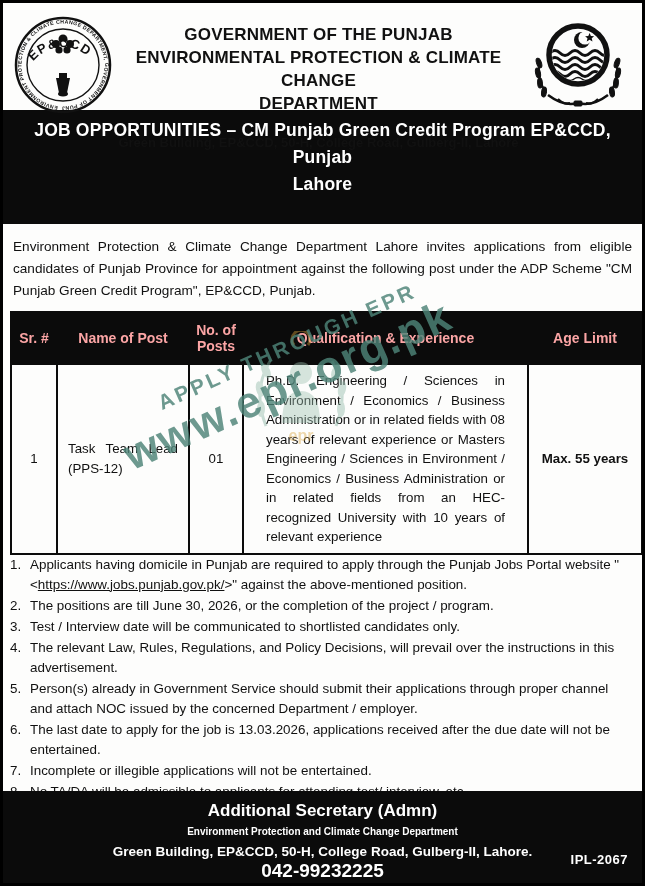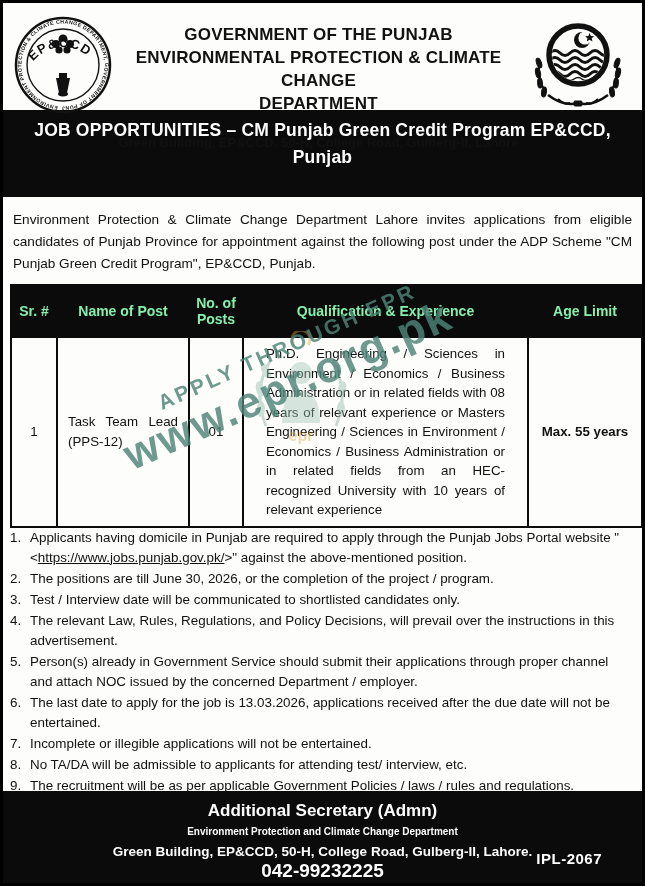--- a/index.html
+++ b/index.html
@@ -16,39 +16,39 @@
   .title-line{font-weight:bold;font-size:17px;line-height:23px;letter-spacing:.2px;}
   .addr-line{font-weight:bold;font-size:13px;margin-top:20px;}
   
   .banner{background:#0b0b0b;color:#fff;text-align:center;padding:7px 20px 26px 20px;margin-top:3px;}
   .banner div{font-weight:bold;font-size:17.5px;line-height:27px;letter-spacing:.2px;}
   
   .intro{margin:12px 10px 0 10px;font-size:13.6px;line-height:22px;text-align:justify;}
   
   table.jobs{border-collapse:collapse;table-layout:fixed;width:631px;margin:9px 7px 0 7px;}
   table.jobs,.jobs td,.jobs th{border:2px solid #0b0b0b;}
-  .jobs thead th{background:#0b0b0b;color:#86efac;font-size:14px;font-weight:bold;height:46px;padding:2px 4px;}
+  .jobs thead th{background:#0b0b0b;color:#fca5a5;font-size:14px;font-weight:bold;height:46px;padding:2px 4px;}
   .jobs tbody td{font-size:13.3px;line-height:19.5px;vertical-align:middle;background:#fdfdfc;}
   td.c{text-align:center;}
   td.post{padding:4px 10px;text-align:justify;}
   td.qual{padding:6px 22px;text-align:justify;}
   td.age{text-align:center;font-weight:bold;font-size:13.5px;}
   
   .gi-head{margin:14px 10px 0 10px;font-size:14.5px;font-weight:bold;text-decoration:underline;}
   ol.gi{margin:0 8px 0 0;padding-left:22px;}
   ol.gi li{font-size:13.4px;line-height:20px;padding-left:5px;margin:0 0 1px 0;text-align:left;}
   .u{text-decoration:underline;}
   
   .footer{position:absolute;left:0;right:0;bottom:0;background:#0b0b0b;color:#fff;
           text-align:center;padding:8px 0 10px 0;height:92px;box-sizing:border-box;}
   .f1{font-size:17px;font-weight:bold;line-height:23px;text-align:center;}
   .f2{font-size:10px;font-weight:bold;line-height:20px;}
   .f3{font-size:13.5px;font-weight:bold;line-height:19px;}
   .f4{font-size:19px;font-weight:bold;line-height:19px;}
-  .ipl{position:absolute;right:40px;bottom:16px;font-size:15px;font-weight:bold;letter-spacing:.5px;}
+  .ipl{position:absolute;right:14px;bottom:16px;font-size:13px;font-weight:bold;letter-spacing:.5px;}
   
   .wm{position:absolute;left:118px;top:408px;transform:rotate(-24deg);transform-origin:left center;
       pointer-events:none;z-index:6;color:#4e8478;opacity:.82;white-space:nowrap;}
   .wm-1{font-size:21px;font-weight:bold;letter-spacing:3px;margin-left:52px;}
   .wm-2{font-size:44px;font-weight:bold;letter-spacing:2px;line-height:46px;}
   .wm-logo{position:absolute;left:243px;top:328px;width:110px;height:128px;opacity:.42;
            pointer-events:none;z-index:1;}
 </style>
 </head>
 <body>
@@ -136,20 +136,21 @@
           <path d="M24,80 Q40,92 54,88 Q68,92 84,80" fill="none" stroke-width="2.5"></path>
           <path d="M34,84 q6,6 12,4 M74,84 q-6,6 -12,4" fill="none" stroke-width="2"></path>
           <rect x="50" y="86" width="8" height="5" rx="1"></rect>
         </g>
       </svg>
     </div>
   </div>
 
   <div class="banner">
     <div>JOB OPPORTUNITIES – CM Punjab Green Credit Program EP&amp;CCD, Punjab</div>
+    <div>Lahore</div>
   </div>
 
   <div class="intro">Environment Protection &amp; Climate Change Department Lahore invites applications from eligible candidates of Punjab Province for appointment against the following post under the ADP Scheme "CM Punjab Green Credit Program", EP&amp;CCD, Punjab.</div>
 
   <table class="jobs">
     <colgroup>
       <col style="width:46px">
         <col style="width:132px">
         <col style="width:54px">
       <col style="width:285px">

